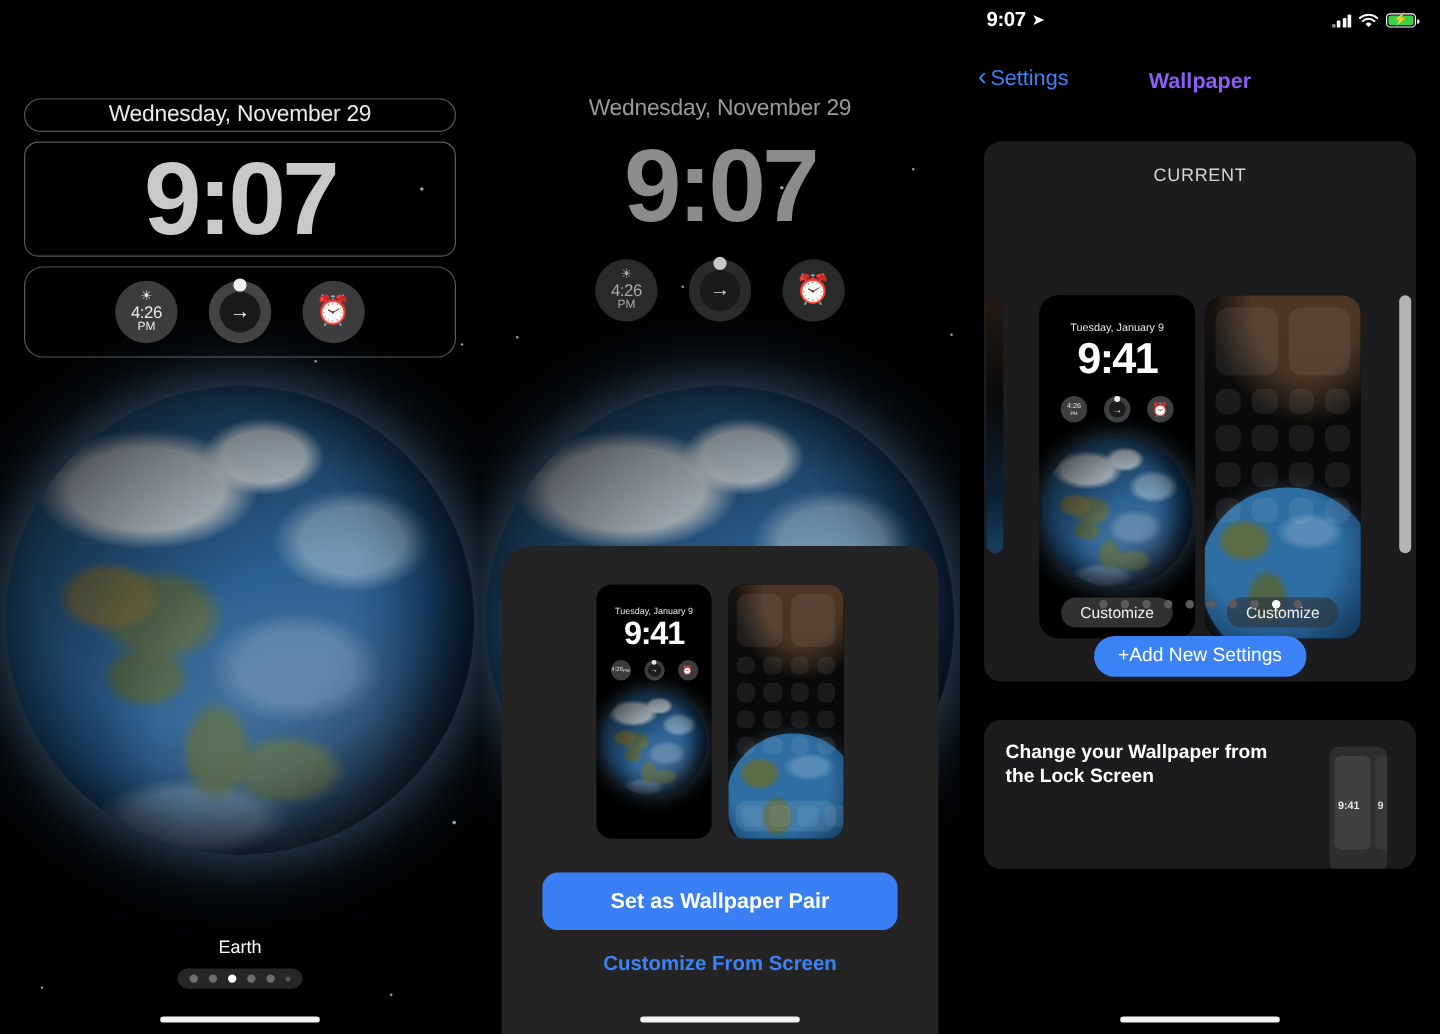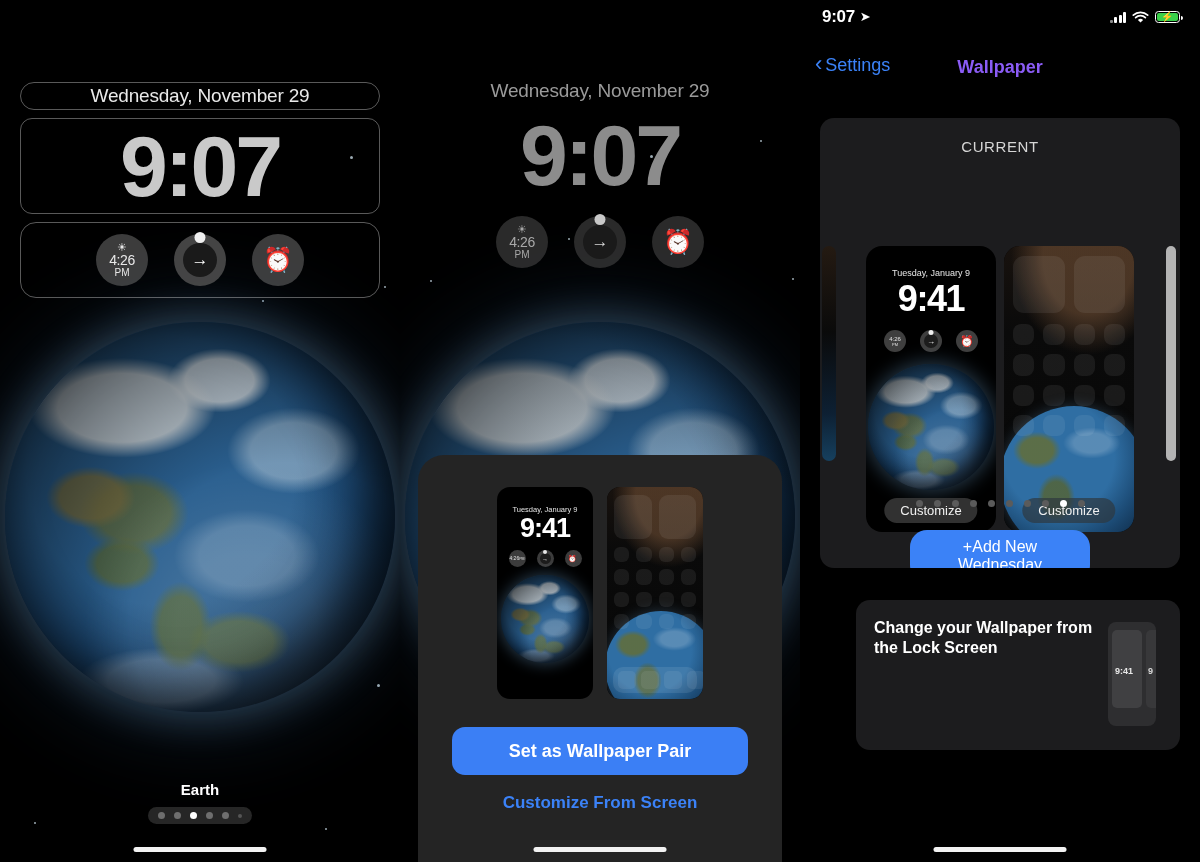--- a/index.html
+++ b/index.html
@@ -105,21 +105,21 @@
     font-size:17px; color:#fff; font-weight:bold;
   }
   .wdg-ring .dot-top {
     position:absolute; top:-2px; left:50%; transform:translateX(-50%);
     width:11px; height:11px; border-radius:50%; background:#efefef;
   }
   .wdg-alarm .alarm-glyph { font-size:24px; line-height:24px; color:#dcdcdc; }
 
   .wall-name {
     position:absolute; left:0; right:0; bottom:64px;
-    text-align:center; color:#fff; font-size:15px; font-weight:bold; z-index:6;
+    text-align:center; color:#fff; font-size:15px; font-weight:normal; z-index:6;
   }
   .dots-pill {
     position:absolute; left:50%; transform:translateX(-50%); bottom:38px;
     background:rgba(70,70,70,0.55);
     border-radius:10px; padding:5px 10px;
     display:flex; align-items:center; gap:9px; z-index:6;
   }
   .dots-pill .d { width:7px; height:7px; border-radius:50%; background:#6e6e6e; }
   .dots-pill .d.on { background:#fff; }
   .dots-pill .d.sm { width:4px; height:4px; background:#555; }
@@ -287,21 +287,21 @@
   .dots-row .d { width:7px; height:7px; border-radius:50%; background:#5b5b5b; }
   .dots-row .d.on { background:#fff; }
 
   .btn-add-wall {
     position:absolute; left:50%; transform:translateX(-50%); top:412px;
     background:#3b82f7; color:#fff; border:none; border-radius:17px;
     padding:8px 20px; font-size:16px; font-weight:500;
     font-family:"Liberation Sans", sans-serif;
   }
 
-  .card-info { left:20px; right:20px; top:600px; height:150px; padding:18px 18px;margin-left:36px; }
+  .card-info { left:20px; right:20px; top:600px; height:124px; padding:18px 18px; }
   .info-head { color:#fff; font-size:16px; font-weight:bold; line-height:1.28; width:225px; }
   .info-body { color:#9d9d9d; font-size:15px; line-height:1.3; margin-top:8px; width:232px; }
   .info-phone {
     position:absolute; right:24px; top:22px; width:48px; height:104px;
     border-radius:8px; background:#2e2e30; overflow:hidden;
   }
   .info-phone .sl { position:absolute; top:8px; left:4px; width:30px; height:78px;
                     border-radius:5px; background:#404042; }
   .info-phone .sl2 { position:absolute; top:8px; left:38px; width:22px; height:78px;
                      border-radius:5px; background:#38383a; }
@@ -573,21 +573,21 @@
         <span class="d"></span>
         <span class="d"></span>
         <span class="d"></span>
         <span class="d"></span>
         <span class="d"></span>
         <span class="d"></span>
         <span class="d on"></span>
         <span class="d"></span>
       </div>
 
-      <button class="btn-add-wall">+Add New Wednesday</button>
+      <button class="btn-add-wall">+Add New Settings</button>
     </div>
 
     <div class="card card-info">
       <div class="info-head">Change your Wallpaper from the Lock Screen</div>
       <div class="info-phone">
         <span class="sl"></span>
         <span class="sl2"></span>
         <span class="t">9:41</span>
         <span class="t2">9</span>
       </div>

